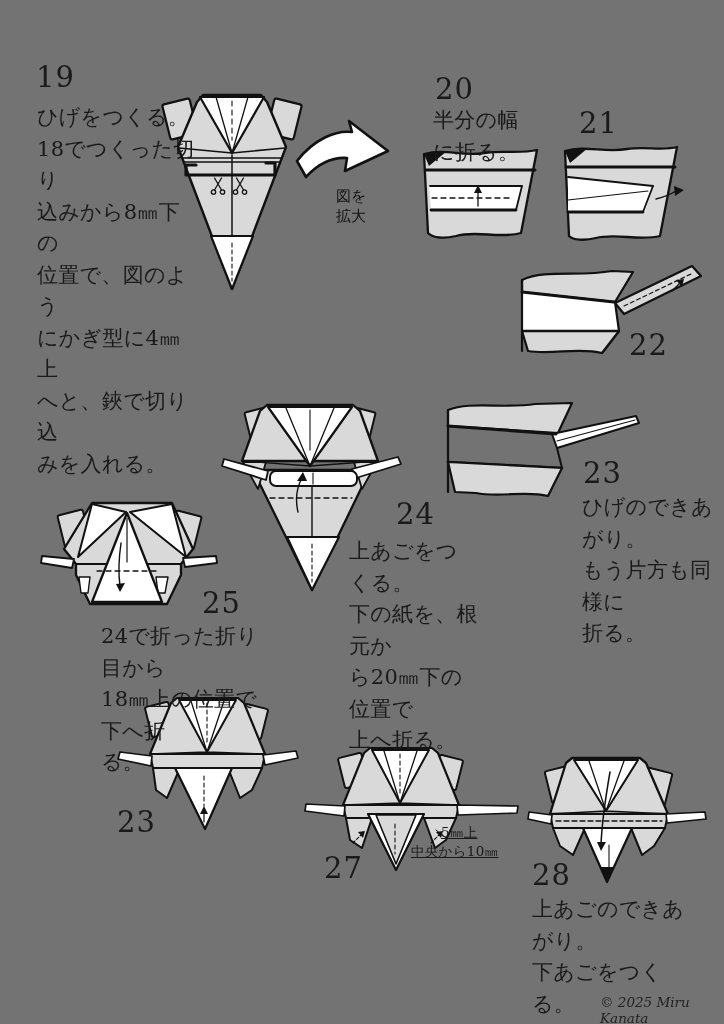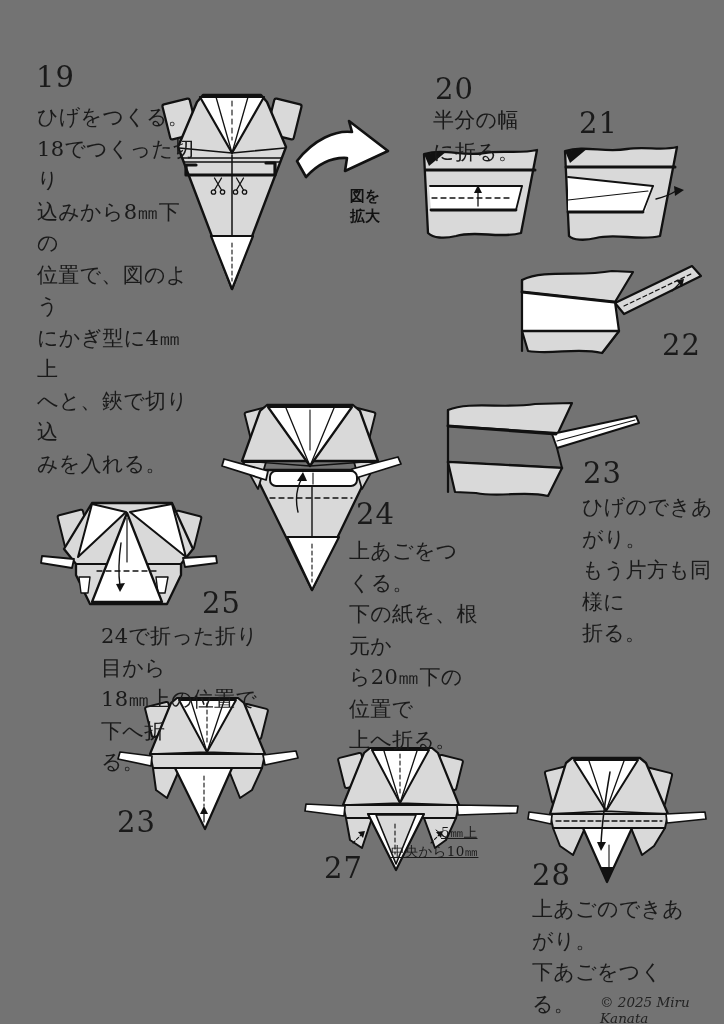--- a/index.html
+++ b/index.html
@@ -16,21 +16,21 @@
   .jtext{
     position:absolute;font-size:21px;line-height:1.5;letter-spacing:0.3px;
     white-space:pre-line;color:#1a1a1a;
   }
   .annot{
     position:absolute;font-size:13.5px;line-height:1.2;letter-spacing:0.3px;
     white-space:pre-line;color:#1a1a1a;text-decoration:underline;
   }
   .zoomlabel{
     position:absolute;font-family:"DejaVu Sans","Liberation Sans",sans-serif;
-    font-weight:bold;font-size:15px;line-height:1.35;text-align:right;
+    font-weight:normal;font-size:15px;line-height:1.35;text-align:left;
     white-space:pre-line;color:#111;
   }
   .footer{
     position:absolute;font-style:italic;font-size:13.5px;color:#222;
   }
 </style>
 </head>
 <body>
 
 <div id="page">
@@ -231,23 +231,23 @@
       <g>
         <path d="M610,772 C606,795 602,818 601,845" stroke-width="1.5"></path>
           <path d="M597,842 L601,851 L606,842 Z" fill="#111" stroke="none"></path>
       </g>
     </g>
   </svg>
 
   <div class="num" style="left:36px;top:63px">19</div>
   <div class="num" style="left:435px;top:75px">20</div>
   <div class="num" style="left:579px;top:109px">21</div>
-  <div class="num" style="left:662px;top:331px">22</div>
+  <div class="num" style="left:629px;top:331px">22</div>
   <div class="num" style="left:583px;top:459px">23</div>
-  <div class="num" style="left:356px;top:500px">24</div>
+  <div class="num" style="left:396px;top:500px">24</div>
   <div class="num" style="left:202px;top:589px">25</div>
   <div class="num" style="left:117px;top:808px">23</div>
   <div class="num" style="left:324px;top:854px">27</div>
   <div class="num" style="left:532px;top:861px">28</div>
 
   <div class="jtext" style="left:37px;top:102px;width:160px">ひげをつくる。
 18でつくった切り
 込みから8㎜下の
 位置で、図のよう
 にかぎ型に4㎜上
@@ -264,20 +264,20 @@
 上へ折る。</div>
   <div class="jtext" style="left:101px;top:621px;width:175px">24で折った折り目から
 18㎜上の位置で下へ折
 る。</div>
   <div class="jtext" style="left:532px;top:894px;width:170px">上あごのできあがり。
 下あごをつくる。
 上の手前の紙を根元で
 下へ折る。</div>
 
   <div class="annot" style="left:441px;top:824px">5㎜上</div>
-  <div class="annot" style="left:391px;top:843px">中央から10㎜</div>
+  <div class="annot" style="left:411px;top:843px">中央から10㎜</div>
 
   <div class="zoomlabel" style="left:336px;top:186px;width:44px">図を
 拡大</div>
 
   <div class="footer" style="left:600px;top:994px">© 2025 Miru Kanata</div>
 
 </div>
 
 </body></html>

